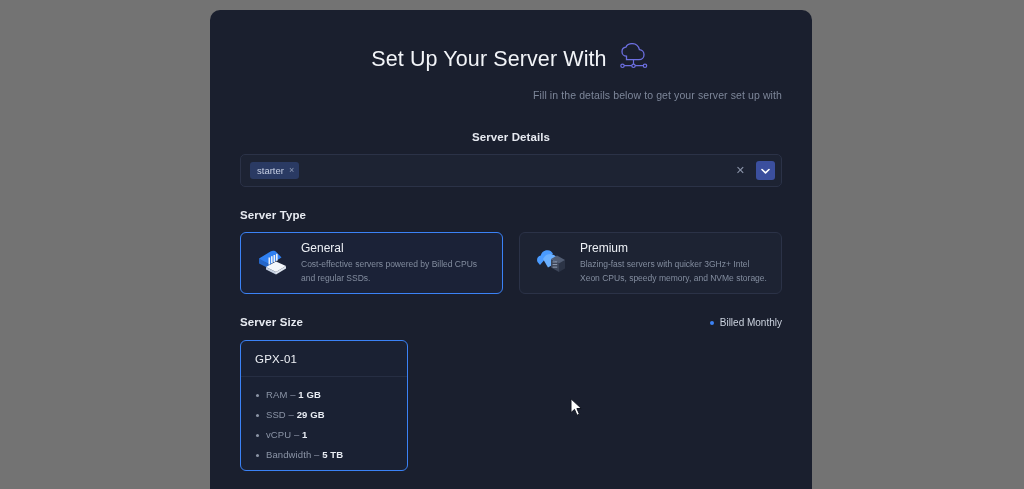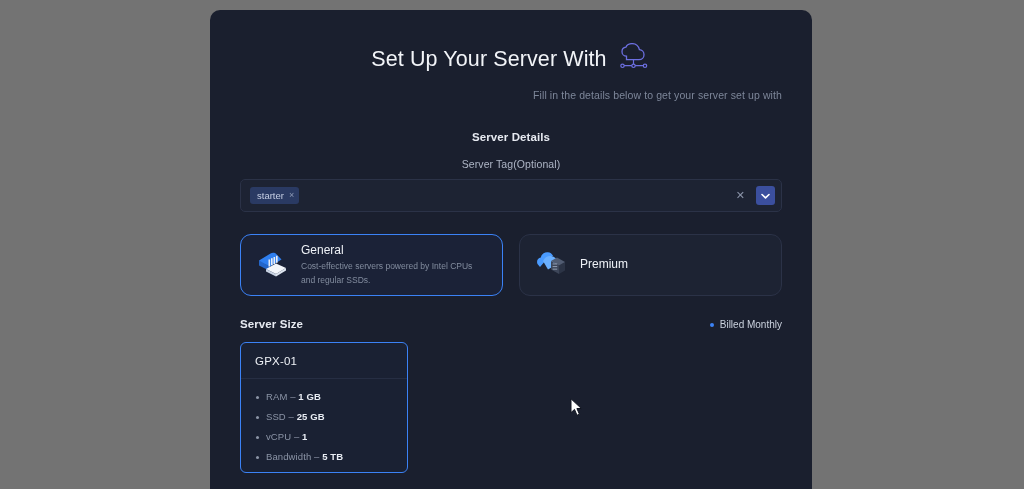--- a/index.html
+++ b/index.html
@@ -161,21 +161,21 @@
 
   .type-row {
     display: flex;
     gap: 16px;
     margin-top: 11px;
   }
 
   .type-card {
     flex: 1;
     height: 62px;
-    border-radius: 11px;
+    border-radius: 6px;
     background: #1d2333;
     border: 1px solid #2b3247;
     display: flex;
     align-items: center;
     padding: 0 14px;
     gap: 12px;
   }
 
   .type-card.selected {
     border: 1.6px solid #3b82f6;
@@ -314,80 +314,79 @@
         <div class="subtitle">Fill in the details below to get your server set up with</div>
       </div>
 
       <div class="server-details">
         <div class="section-head">Server Details</div>
 
         <div class="fields-row">
 
 
           <div class="field">
-            <div class="field-label-row">
-              <span class="field-label">Server Tag(Optional)</span>
-            </div>
             <div class="tag-input">
               <span class="tag-chip">
                 <span>starter</span>
                 <span class="tag-chip-x">×</span>
               </span>
               <span class="tag-spacer"></span>
               <span class="tag-clear">✕</span>
               <span class="tag-caret">
                 <svg width="9" height="6" viewBox="0 0 9 6" fill="none">
                   <path d="M1 1.5 L4.5 4.8 L8 1.5" stroke="#ffffff" stroke-width="1.6" stroke-linecap="round" stroke-linejoin="round"></path>
                 </svg>
               </span>
             </div>
           </div>
 
         </div>
       </div>
 
       <div class="server-type">
+        <div class="section-head">Server Type</div>
 
         <div class="type-row">
 
           <div class="type-card selected">
             <span class="type-icon">
               <svg width="34" height="32" viewBox="0 0 34 32" fill="none">
                 <path d="M4 13.5 L15.5 6.5 C17.5 5.3 20 5.6 21.5 7.2 L26.5 12.5 L15 19.5 L5.5 15.5 Z" fill="#2f7ff0"></path>
                 <path d="M4 13.5 L15 19.5 L15 24 L4 18.5 Z" fill="#2566c9"></path>
                 <rect x="13.5" y="12.5" width="1.6" height="7" fill="#e9eef7"></rect>
                 <rect x="16" y="11.2" width="1.6" height="7" fill="#e9eef7"></rect>
                 <rect x="18.5" y="10" width="1.6" height="7" fill="#e9eef7"></rect>
                 <rect x="21" y="8.8" width="1.6" height="7" fill="#e9eef7"></rect>
                 <path d="M11 22 L21 16.5 L31 21 L21 27 Z" fill="#f3f6fb"></path>
                 <path d="M11 22 L21 27 L21 29.5 L11 24.5 Z" fill="#c8d2e2"></path>
                 <path d="M31 21 L21 27 L21 29.5 L31 23.5 Z" fill="#dde4ee"></path>
               </svg>
             </span>
             <div class="type-text">
               <div class="type-name">General</div>
-              <div class="type-desc">Cost-effective servers powered by Intel CPUs and regular SSDs.</div>
+              <div class="type-desc">Cost-effective servers powered by Billed CPUs and regular SSDs.</div>
             </div>
           </div>
 
           <div class="type-card">
             <span class="type-icon">
               <svg width="34" height="32" viewBox="0 0 34 32" fill="none">
                 <path d="M3.5 17 C2.2 14.2 3.8 11 6.8 10.6 C7.4 7.2 10.4 4.8 13.9 5.2 C16.2 5.4 18 6.8 19 8.8 L12 13 L6 20 Z" fill="#4a9bff"></path>
                 <path d="M9 14 C10.5 10.5 14 8.5 17.8 9.2 C21.5 9.9 24 13 24.2 16.6 L14 22.5 Z" fill="#6bb0ff"></path>
                 <path d="M17 14 L25 18.5 L25 27 L17 22.5 Z" fill="#3d4659"></path>
                 <path d="M25 18.5 L31 15 L31 23.5 L25 27 Z" fill="#2c3446"></path>
                 <path d="M17 14 L23 10.5 L31 15 L25 18.5 Z" fill="#515c72"></path>
                 <rect x="18.6" y="16.4" width="4.6" height="1.1" fill="#8b96ab"></rect>
                 <rect x="18.6" y="19" width="4.6" height="1.1" fill="#8b96ab"></rect>
                 <rect x="18.6" y="21.6" width="4.6" height="1.1" fill="#8b96ab"></rect>
               </svg>
             </span>
             <div class="type-text">
               <div class="type-name">Premium</div>
+              <div class="type-desc">Blazing-fast servers with quicker 3GHz+ Intel Xeon CPUs, speedy memory, and NVMe storage.</div>
             </div>
           </div>
 
         </div>
       </div>
 
       <div class="server-size">
         <div class="size-head-row">
           <span class="section-head">Server Size</span>
           <span class="billed">
@@ -398,21 +397,21 @@
 
         <div class="plan-row">
           <div class="plan-card">
             <div class="plan-title">GPX-01</div>
             <div class="plan-divider"></div>
             <ul class="plan-specs">
               <li>
                 <span>RAM – </span><span class="spec-val">1 GB</span>
               </li>
               <li>
-                <span>SSD – </span><span class="spec-val">25 GB</span>
+                <span>SSD – </span><span class="spec-val">29 GB</span>
               </li>
               <li>
                 <span>vCPU – </span><span class="spec-val">1</span>
               </li>
               <li>
                 <span>Bandwidth – </span><span class="spec-val">5 TB</span>
               </li>
             </ul>
 
           </div>

